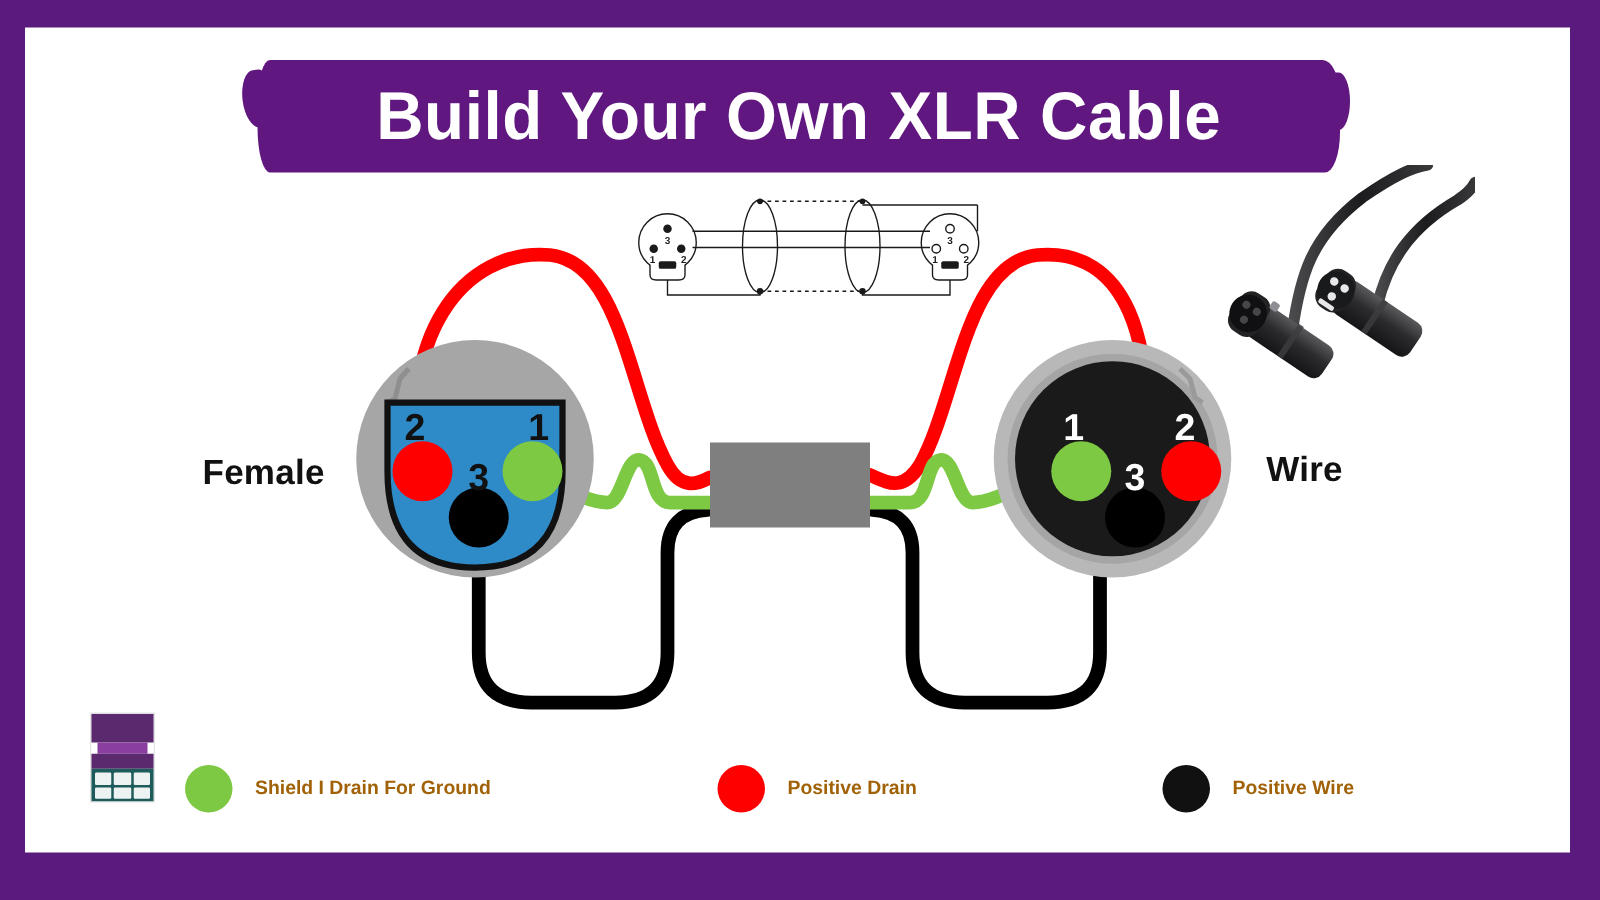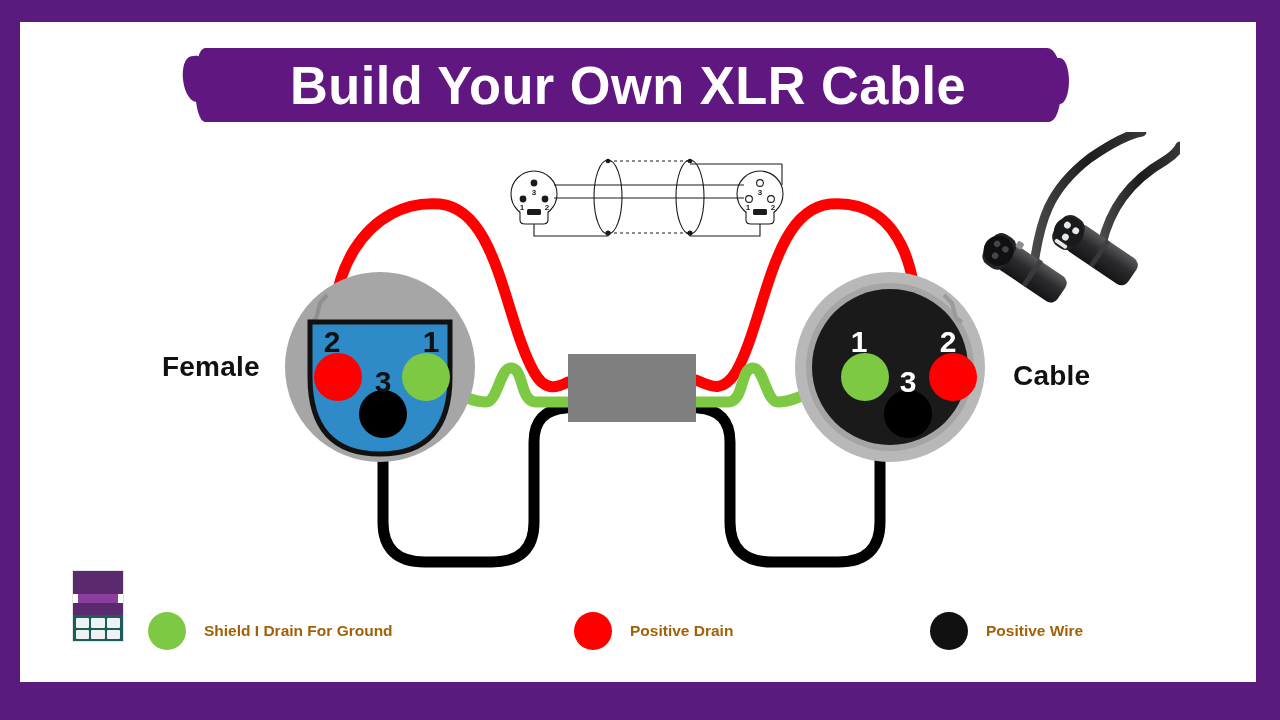--- a/index.html
+++ b/index.html
@@ -19,22 +19,22 @@
     position: absolute;
     left: 20px; top: 22px;
     width: 1236px; height: 660px;
     background: #FFFFFF;
     overflow: hidden;
   }
 
   
   #title-banner {
     position: absolute;
-    left: 175px; top: 26px;
-    width: 866px; height: 74px;
+    left: 186px; top: 26px;
+    width: 866px; height: 90px;
   }
   #title-banner .brush {
     position: absolute; inset: 0;
     background: #60177F;
     border-radius: 10px 14px 12px 10px / 34px 30px 32px 36px;
   }
   #title-banner .brush::before {
     content: "";
     position: absolute;
     left: -12px; top: 8px;
@@ -86,21 +86,21 @@
 
   
   .side-label {
     position: absolute;
     color: #111111;
     font-weight: 700;
     font-size: 28px;
     letter-spacing: 0.2px;
     white-space: nowrap;
   }
-  #label-female { left: 142px; top: 329px; }
+  #label-female { left: 142px; top: 340px; }
   #label-male   { left: 993px; top: 338px; }
 
   
   #legend {
     position: absolute;
     left: 120px; top: 578px;
     width: 1020px; height: 62px;
   }
   .legend-item {
     position: absolute;
@@ -310,21 +310,21 @@
 
         <text x="839" y="330" font-family="Liberation Sans, sans-serif" font-size="30" font-weight="700" fill="#FFFFFF" text-anchor="middle">1</text>
         <text x="928" y="330" font-family="Liberation Sans, sans-serif" font-size="30" font-weight="700" fill="#FFFFFF" text-anchor="middle">2</text>
         <text x="888" y="370" font-family="Liberation Sans, sans-serif" font-size="30" font-weight="700" fill="#FFFFFF" text-anchor="middle">3</text>
       </g>
 
       <rect x="548" y="332" width="128" height="68" fill="#7F7F7F"></rect>
     </svg>
 
     <div class="side-label" id="label-female">Female</div>
-    <div class="side-label" id="label-male">Cable</div>
+    <div class="side-label" id="label-male">Wire</div>
 
     <div id="brand-thumb">
       <div class="bt-top"></div>
       <div class="bt-band"></div>
       <div class="bt-mid"></div>
       <div class="bt-bottom">
         <div class="bt-cell"></div>
         <div class="bt-cell"></div>
         <div class="bt-cell"></div>
         <div class="bt-cell"></div>

